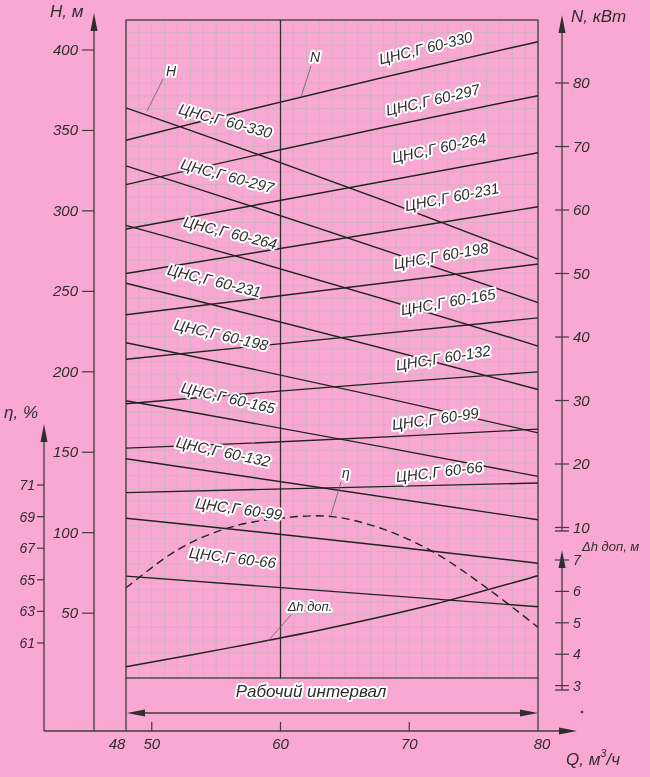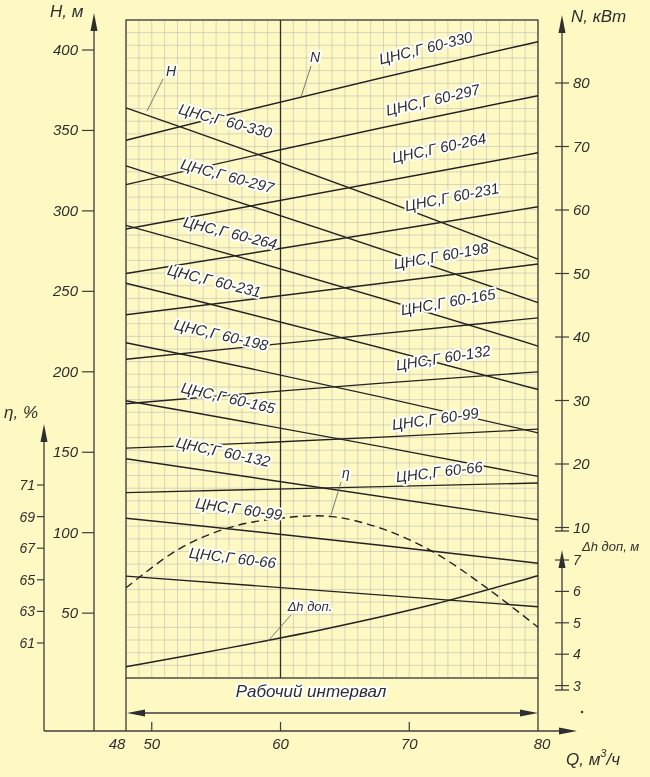--- a/index.html
+++ b/index.html
@@ -1,16 +1,16 @@
 <!DOCTYPE html>
 <html><head>
 <meta charset="utf-8">
 <style>
   html,body{margin:0;padding:0;background:#fff;}
-  .page{position:relative;width:650px;height:777px;background:#fef9c3;overflow:hidden;}
+  .page{position:relative;width:650px;height:777px;background:#f9a8d4;overflow:hidden;}
   svg text{font-family:"Liberation Sans","DejaVu Sans",sans-serif;font-style:italic;fill:#2e2e2e;}
   .halo{paint-order:stroke;stroke:#ffffff;stroke-width:4px;stroke-linejoin:round;}
   .axisline{stroke:#3c3c3c;stroke-width:1.3;fill:none;}
   .arrow{fill:#2e2e2e;stroke:none;}
 </style>
 </head>
 <body>
 
 <div class="page">
 <svg id="chart" width="650" height="777" viewBox="0 0 650 777">

